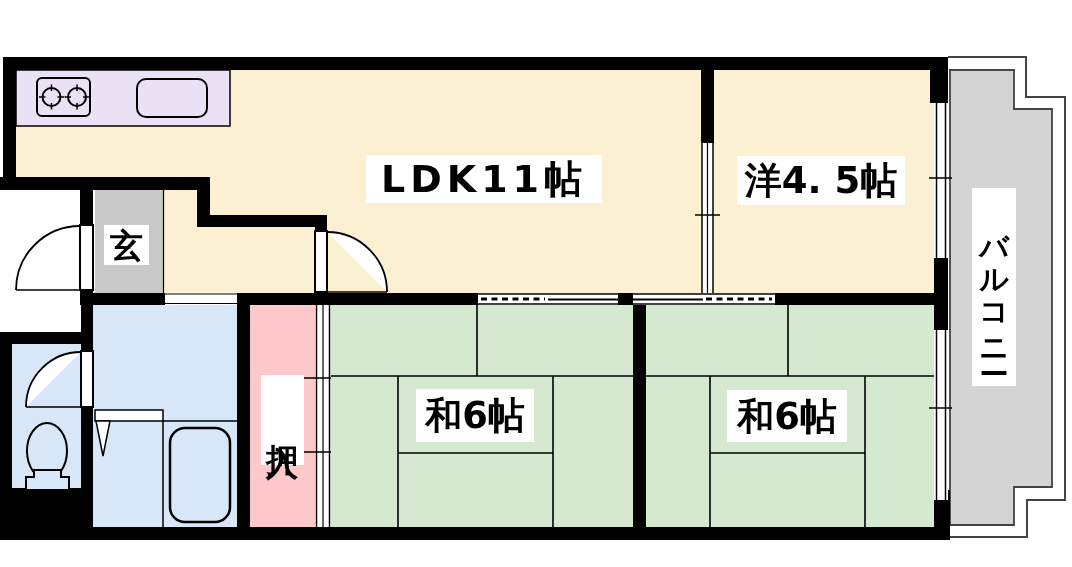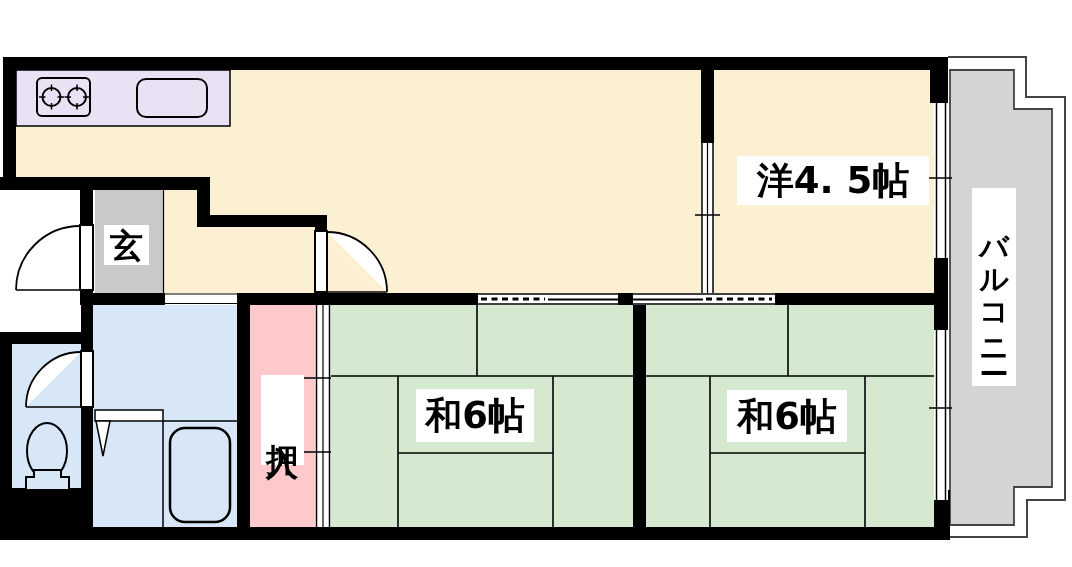--- a/index.html
+++ b/index.html
@@ -18,21 +18,21 @@
     display:flex;align-items:center;justify-content:center;
     font-weight:600;
     line-height:1.0;
     white-space:pre;
   }
   .vertical{
     writing-mode:vertical-rl;
     text-orientation:upright;
   }
   .lbl-ldk      {left:366px;top:155px;width:236px;height:48px;font-size:38px;letter-spacing:5px;}
-  .lbl-western  {left:737px;top:156px;width:192px;height:49px;font-size:37px;}
+  .lbl-western  {left:737px;top:156px;width:168px;height:49px;font-size:37px;}
   .lbl-wa1      {left:416px;top:389px;width:118px;height:53px;font-size:37px;}
   .lbl-wa2      {left:727px;top:390px;width:120px;height:52px;font-size:37px;}
   .lbl-balcony  {left:972px;top:188px;width:44px;height:198px;font-size:29px;letter-spacing:3px;}
   .lbl-genkan   {left:104px;top:225px;width:45px;height:40px;font-size:33px;}
   .lbl-oshiire  {left:261px;top:375px;width:43px;height:90px;font-size:32px;letter-spacing:2px;}
 </style>
 </head>
 <body>
 
 <div id="plan">
@@ -195,19 +195,20 @@
       <rect x="137" y="79" width="70" height="38" rx="9" fill="#EAE1F4" stroke="#000" stroke-width="2"></rect>
     </g>
 
     <g>
       <ellipse cx="47" cy="451" rx="20" ry="28" fill="#D8E7F8" stroke="#000" stroke-width="2"></ellipse>
       <path d="M26,490 L26,477 L34,477 L34,470 L61,470 L61,477 L69,477 L69,490 Z" fill="#D8E7F8" stroke="#000" stroke-width="2"></path>
     </g>
     <rect x="170" y="428" width="60" height="94" rx="15" fill="#D8E7F8" stroke="#000" stroke-width="2.5"></rect>
   </svg>
 
+  <div class="room-label lbl-ldk">LDK11帖</div>
   <div class="room-label lbl-western">洋4. 5帖</div>
   <div class="room-label lbl-wa1">和6帖</div>
   <div class="room-label lbl-wa2">和6帖</div>
   <div class="room-label lbl-balcony vertical">バルコニー</div>
   <div class="room-label lbl-genkan">玄</div>
   <div class="room-label lbl-oshiire vertical">押入</div>
 </div>
 
 </body></html>

